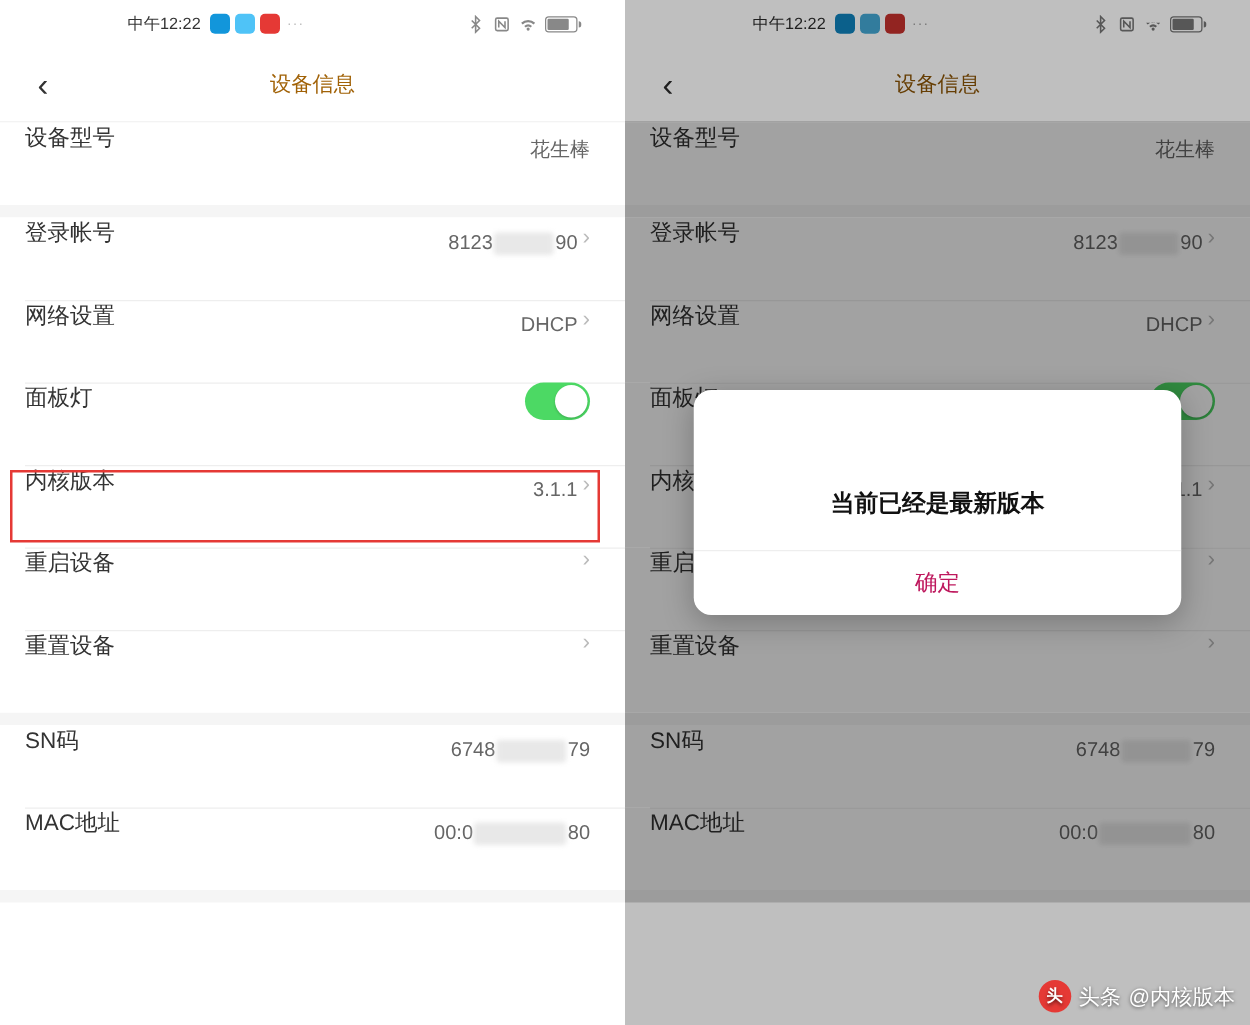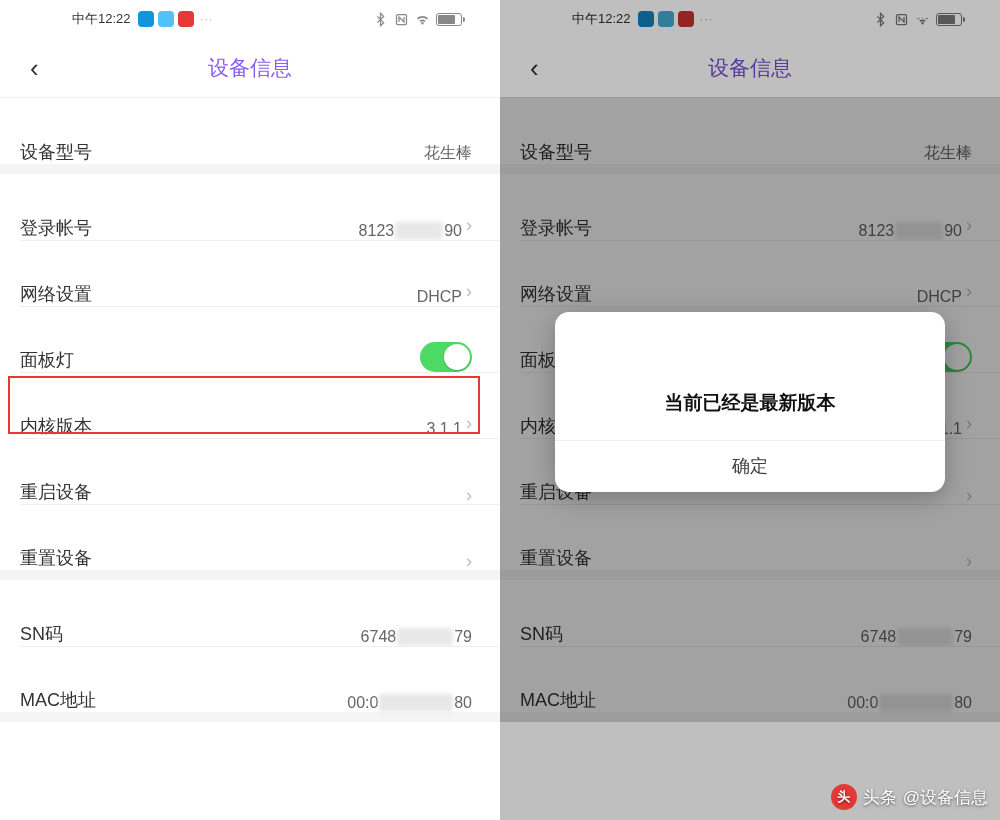--- a/index.html
+++ b/index.html
@@ -32,20 +32,21 @@
       filter: brightness(0.85);
     }
     .status-bar {
       height: 38px;
       display: flex;
       align-items: center;
       justify-content: space-between;
       padding: 0 38px 0 72px;
       font-size: 13px;
       color: #333;
+      margin-left: 30px;
     }
     .status-left { display: flex; align-items: center; gap: 4px; }
     .status-time { font-weight: 500; margin-right: 3px; }
     .app-badge {
       width: 16px; height: 16px;
       border-radius: 4px;
       display: inline-block;
     }
     .badge-blue { background: #1296db; }
     .badge-blue2 { background: #4fc3f7; }
@@ -77,29 +78,29 @@
     }
     .nav-back {
       position: absolute;
       left: 30px;
       top: 50%;
       transform: translateY(-50%);
       font-size: 26px;
       color: #333;
       cursor: pointer;
     }
-    .nav-title { font-size: 21px; font-weight: 500; color: #8b5cf6; }
+    .nav-title { font-size: 17px; font-weight: 500; color: #a16207; }
     .section-gap {
       height: 10px;
       background: #f5f5f5;
     }
     .settings-list {}
     .row {
       display: flex;
-      align-items: flex-end;
+      align-items: flex-start;
       justify-content: space-between;
       padding: 0 28px 0 20px;
       height: 66px;
       background: #fff;
       position: relative;
     }
     .row + .row::before,
     .row.with-divider::before {
       content: "";
       position: absolute;
@@ -166,21 +167,21 @@
     }
     .dialog-title { font-size: 19px; font-weight: 600; color: #111; }
     .dialog-sub { font-size: 15px; color: #555; margin-top: 12px; }
     .dialog-btn {
       border-top: 1px solid #eee;
       height: 52px;
       display: flex;
       align-items: center;
       justify-content: center;
       font-size: 18px;
-      color: #404040;
+      color: #be185d;
       cursor: pointer;
     }
     .watermark {
       position: absolute;
       right: 12px; bottom: 10px;
       display: flex; align-items: center; gap: 6px;
       color: #fff;
       font-size: 17px;
       font-weight: 500;
       text-shadow: 0 1px 3px rgba(0,0,0,0.6);
@@ -405,14 +406,14 @@
     <div class="dialog-body">
       <div class="dialog-title">当前已经是最新版本</div>
     </div>
     <div class="dialog-btn">确定</div>
   </div>
 </div>
 
 <div class="watermark">
   <span class="wm-icon">头</span>
   <span>头条</span>
-  <span>@设备信息</span>
+  <span>@内核版本</span>
 </div>
 
 </body></html>

